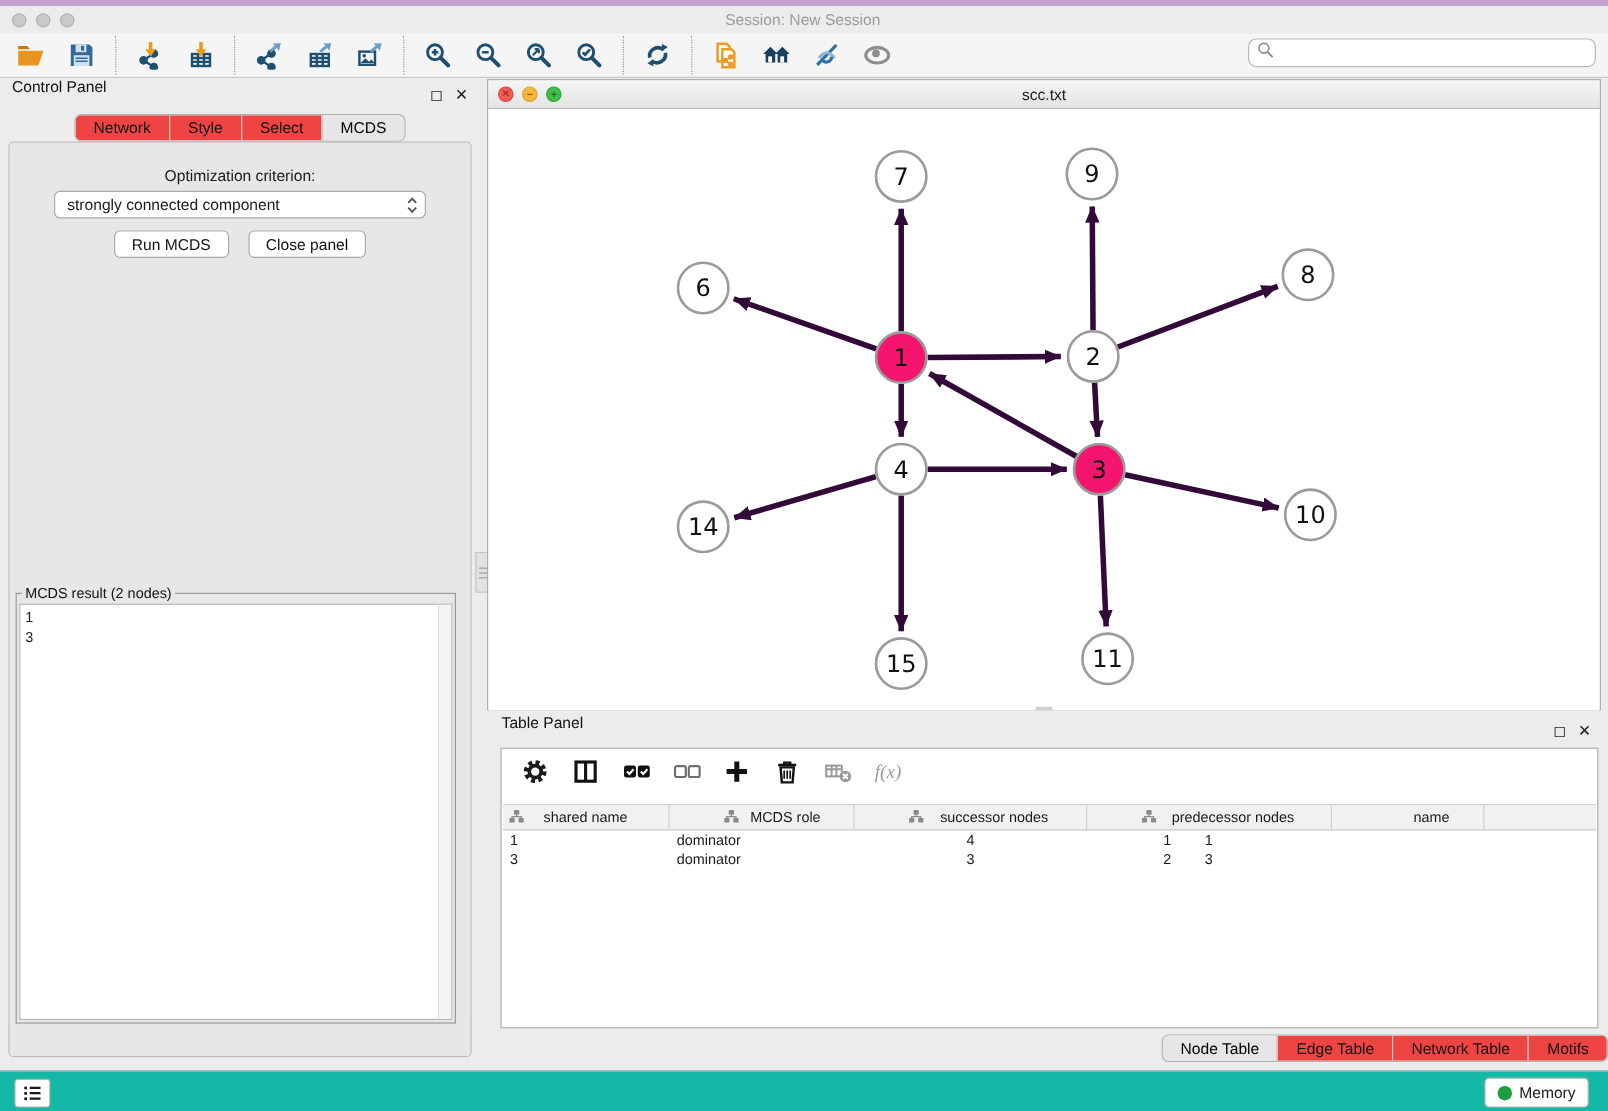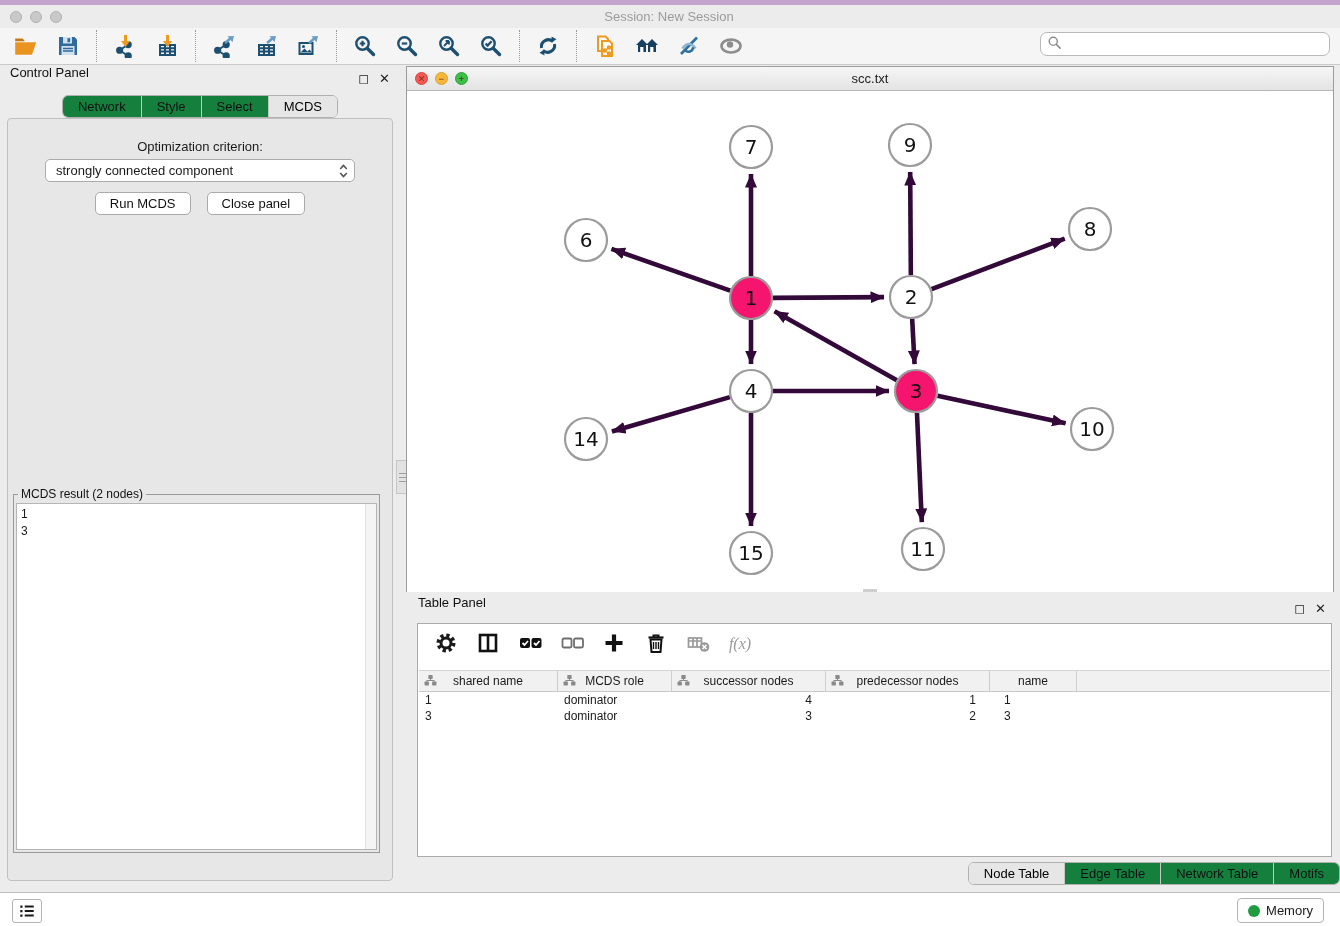--- a/index.html
+++ b/index.html
@@ -26,21 +26,21 @@
   
   .main{position:absolute;left:0;top:65px;width:1340px;height:827px;}
   
   .control-panel{position:absolute;left:0;top:0;width:400px;height:815px;}
   .panel-head{display:flex;height:26px;padding:0 10px;}
   .panel-head .ph-title{font-size:13px;color:#111;}
   .panel-head .ph-icons{margin-left:auto;display:flex;gap:10px;align-items:center;}
   .ph-ic{font-size:13px;font-weight:bold;color:#222;line-height:1;cursor:default;}
   .cp-tabs{display:flex;justify-content:center;margin-top:4px;position:relative;z-index:2;}
   .seg{display:inline-flex;border:1px solid #b0b0b0;border-radius:6px;overflow:hidden;background:#fff;}
-  .seg .tab{padding:3px 15px;font-size:13px;color:#111;background:#15803d;border-left:1px solid #c6c6c6;cursor:default;white-space:nowrap;}
+  .seg .tab{padding:3px 15px;font-size:13px;color:#111;background:#ef4444;border-left:1px solid #c6c6c6;cursor:default;white-space:nowrap;}
   .seg .tab:first-child{border-left:none;}
   .seg .tab.active{background:#e6e6e6;color:#000000;}
   .cp-content{position:absolute;left:7px;right:7px;top:53px;height:761px;background:#e7e7e7;border:1px solid #c0c0c0;border-radius:4px;}
   .opt-label{text-align:center;font-size:13px;margin-top:20px;}
   .dropdown{position:absolute;left:37px;right:37px;top:40px;height:23px;background:#fff;border:1px solid #ababab;border-radius:5px;display:flex;align-items:center;font-size:13px;padding-left:10px;box-sizing:border-box;}
   .dd-stepper{margin-left:auto;margin-right:6px;display:flex;flex-direction:column;align-items:center;line-height:0;}
   .btn{background:#fff;border:1px solid #ababab;border-radius:5px;font-size:13px;padding:3px 14px;color:#111;cursor:default;font-family:inherit;}
   .cp-buttons{position:absolute;left:0;right:0;top:73px;display:flex;justify-content:center;gap:16px;}
   fieldset.resultbox{position:absolute;left:5px;right:12px;top:368px;height:360px;border:1px solid #9a9a9a;margin:0;padding:2px;background:transparent;}
   fieldset.resultbox legend{font-size:12px;padding:0 3px;margin-left:2px;color:#111;}
@@ -57,29 +57,29 @@
   .nf-title{position:absolute;left:0;right:0;text-align:center;font-size:13px;color:#222;}
   .nf-canvas{position:relative;width:100%;height:501px;background:#fff;}
   .nf-grip{position:absolute;left:50%;bottom:-1px;width:14px;height:3px;background:#cfcfcf;transform:translateX(-50%);}
   
   .table-panel{position:absolute;left:406px;top:530px;width:934px;height:297px;}
   .tp-box{position:absolute;left:11px;right:8px;top:28px;height:234px;background:#fff;border:1px solid #ababab;box-sizing:border-box;}
   .tp-toolbar{height:40px;display:flex;align-items:center;gap:14px;padding-left:14px;}
   .tp-btn{background:none;border:none;padding:0;display:flex;align-items:center;justify-content:center;width:28px;height:28px;cursor:default;}
   .fx-label{font-family:"Liberation Serif","DejaVu Serif",serif;font-style:italic;font-size:16px;color:#9a9a9a;}
   .grid{position:absolute;left:1px;right:1px;top:46px;bottom:1px;overflow:hidden;}
-  .grid-head{display:flex;height:20px;background:#f1f1f1;border-top:1px solid #d4d4d4;border-bottom:1px solid #c9c9c9;}
+  .grid-head{display:flex;height:20px;background:#f1f1f1;border-top:1px solid #d4d4d4;border-bottom:1px solid #c9c9c9;gap:40px;}
   .gh-cell{position:relative;border-right:1px solid #cfcfcf;display:flex;align-items:center;justify-content:center;font-size:12px;color:#1a1a1a;box-sizing:border-box;}
   .gh-cell .hicon{position:absolute;left:5px;top:3px;}
   .grid-row{display:flex;height:16px;font-size:12px;}
   .g-cell{box-sizing:border-box;overflow:hidden;white-space:nowrap;}
   
   .tp-tabs{position:absolute;left:0;right:0;bottom:7px;display:flex;justify-content:flex-end;}
   
-  .statusbar{position:absolute;left:0;bottom:0;width:100%;height:34px;background:#ffffff;border-top:1px solid #bdbdbd;box-sizing:border-box;}
+  .statusbar{position:absolute;left:0;bottom:0;width:100%;height:34px;background:#14b8a6;border-top:1px solid #bdbdbd;box-sizing:border-box;}
   .sb-left{position:absolute;left:12px;top:6px;width:28px;height:22px;background:#fdfdfd;border:1px solid #b4b4b4;border-radius:3px;display:flex;align-items:center;justify-content:center;cursor:default;}
   .sb-mem{position:absolute;right:16px;top:5px;height:23px;background:#fdfdfd;border:1px solid #b4b4b4;border-radius:4px;display:flex;align-items:center;gap:6px;padding:0 10px;font-size:13px;cursor:default;}
   .mem-dot{width:12px;height:12px;border-radius:50%;background:#1f9c40;}
 </style>
 </head>
 <body>
 
 <div class="top-strip"></div>
 
 <div class="titlebar">

